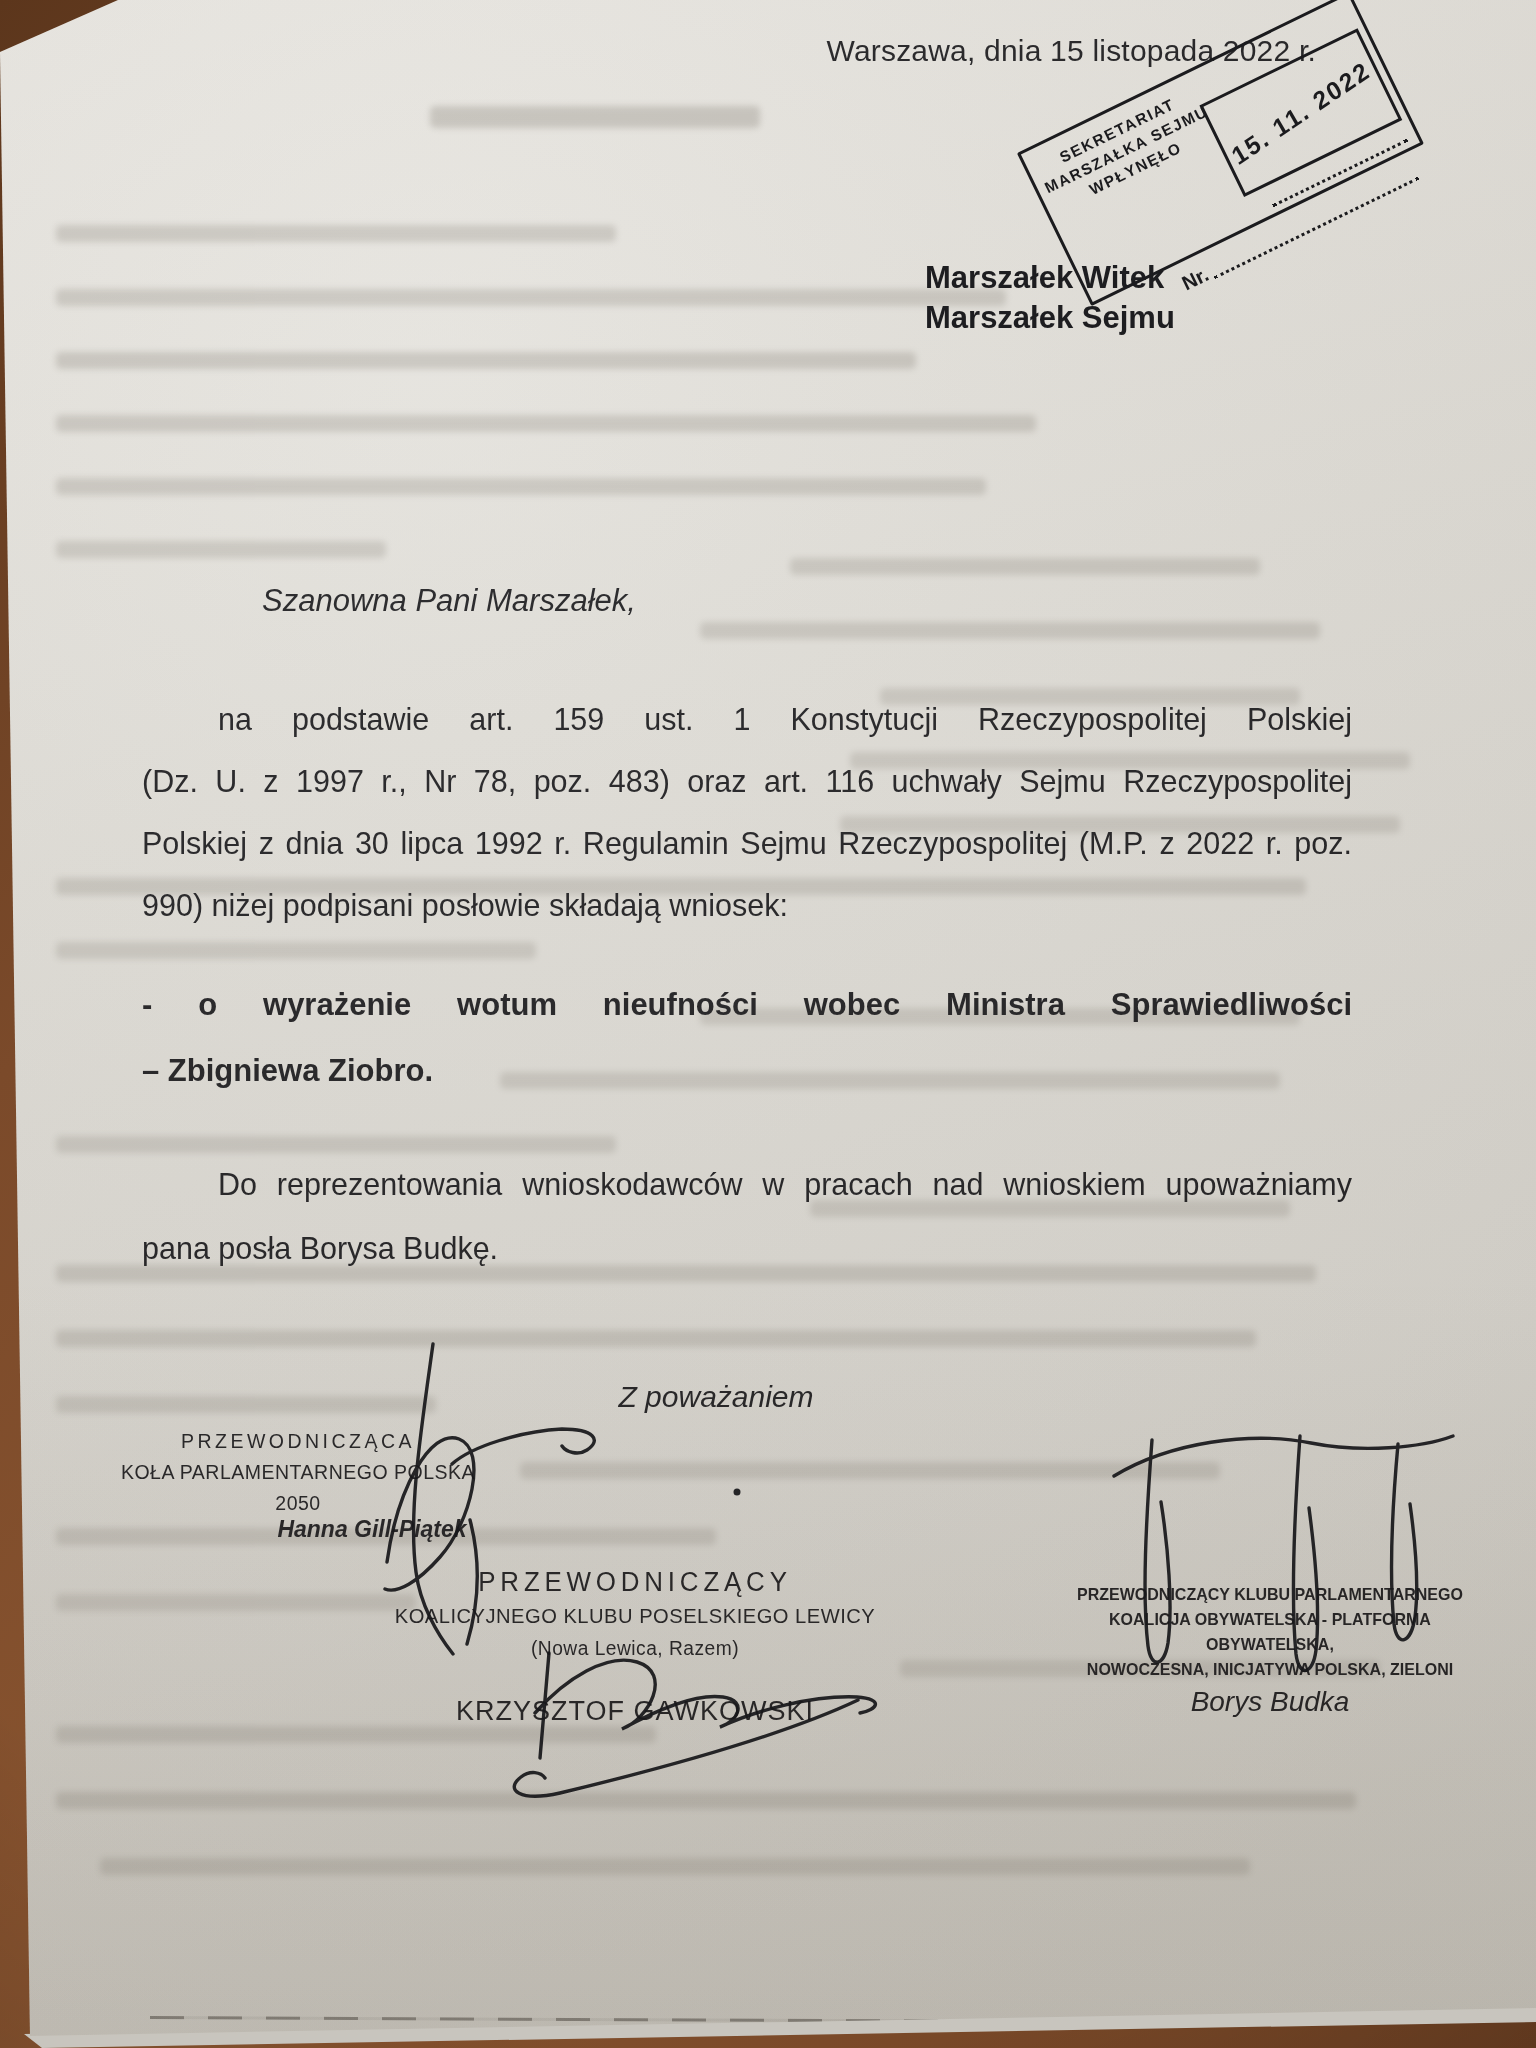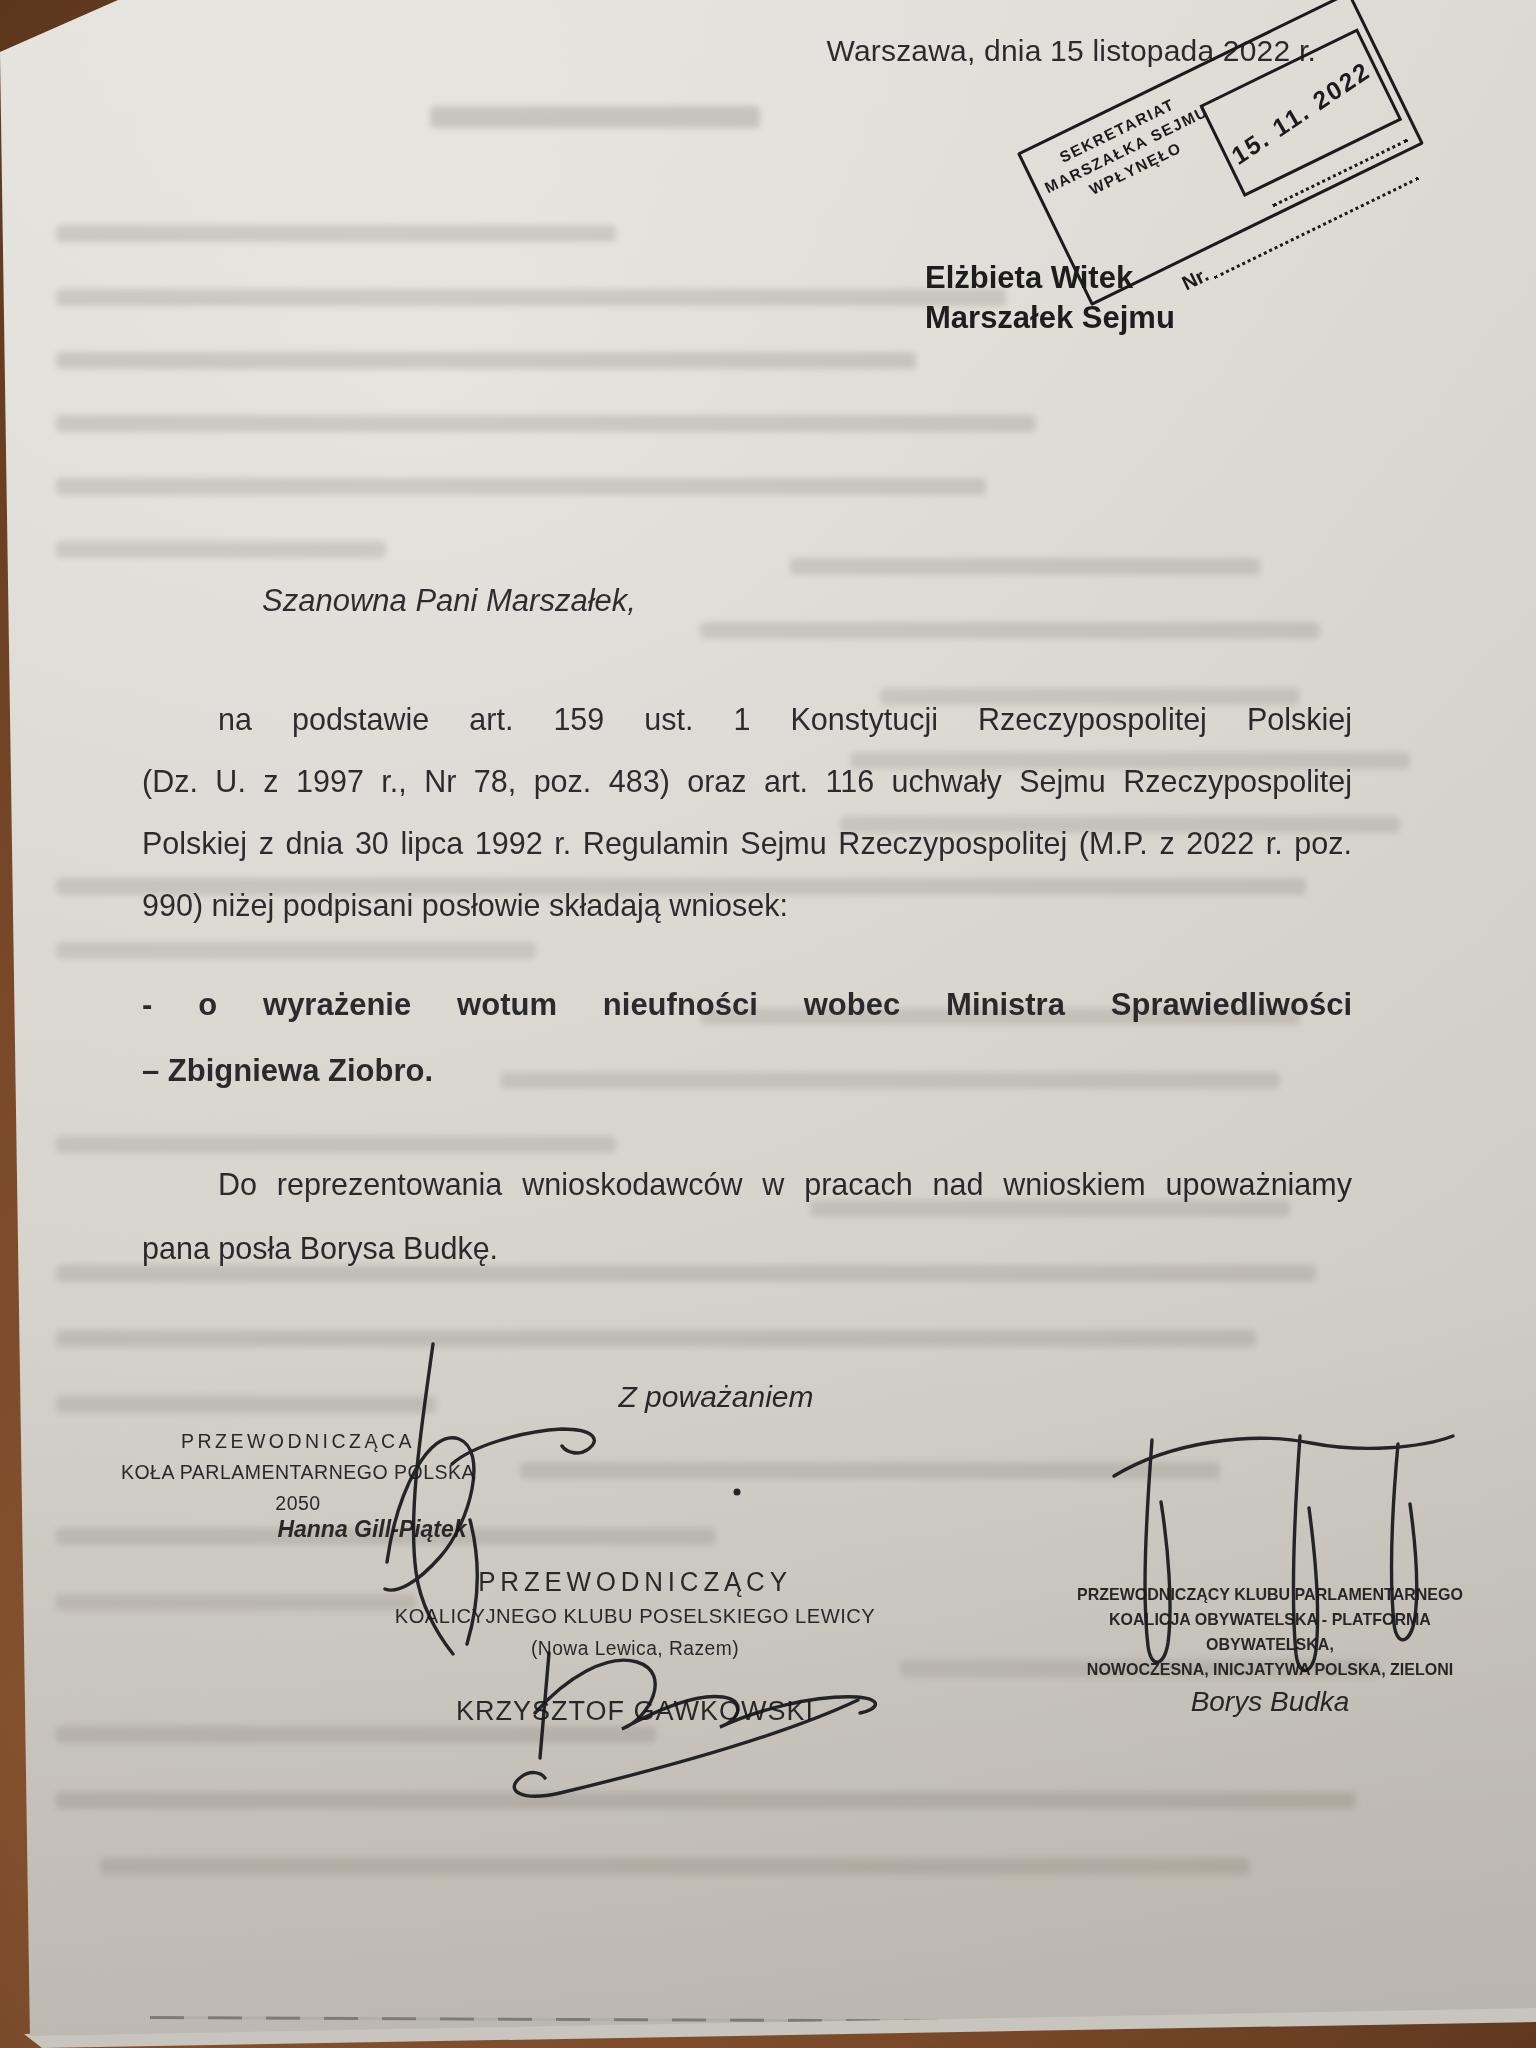--- a/index.html
+++ b/index.html
@@ -129,21 +129,21 @@
       </div>
       <div class="stamp-dots-in"></div>
     </div>
     <div class="stamp-nr-row">
       <span class="stamp-nr">Nr.</span>
       <span class="stamp-nr-dots"></span>
     </div>
   </div>
 
   <div class="abs recipient">
-    <div>Elżbieta Witek</div>
+    <div>Marszałek Witek</div>
     <div>Marszałek Sejmu</div>
   </div>
 
   <div class="abs salutation">Szanowna Pani Marszałek,</div>
 
   <div class="abs para legal">
     <div class="jline indent">na podstawie art. 159 ust. 1 Konstytucji Rzeczypospolitej Polskiej</div>
     <div class="jline">(Dz. U. z 1997 r., Nr 78, poz. 483) oraz art. 116 uchwały Sejmu Rzeczypospolitej</div>
     <div class="jline">Polskiej z dnia 30 lipca 1992 r. Regulamin Sejmu Rzeczypospolitej (M.P. z 2022 r. poz.</div>
     <div>990) niżej podpisani posłowie składają wniosek:</div>

